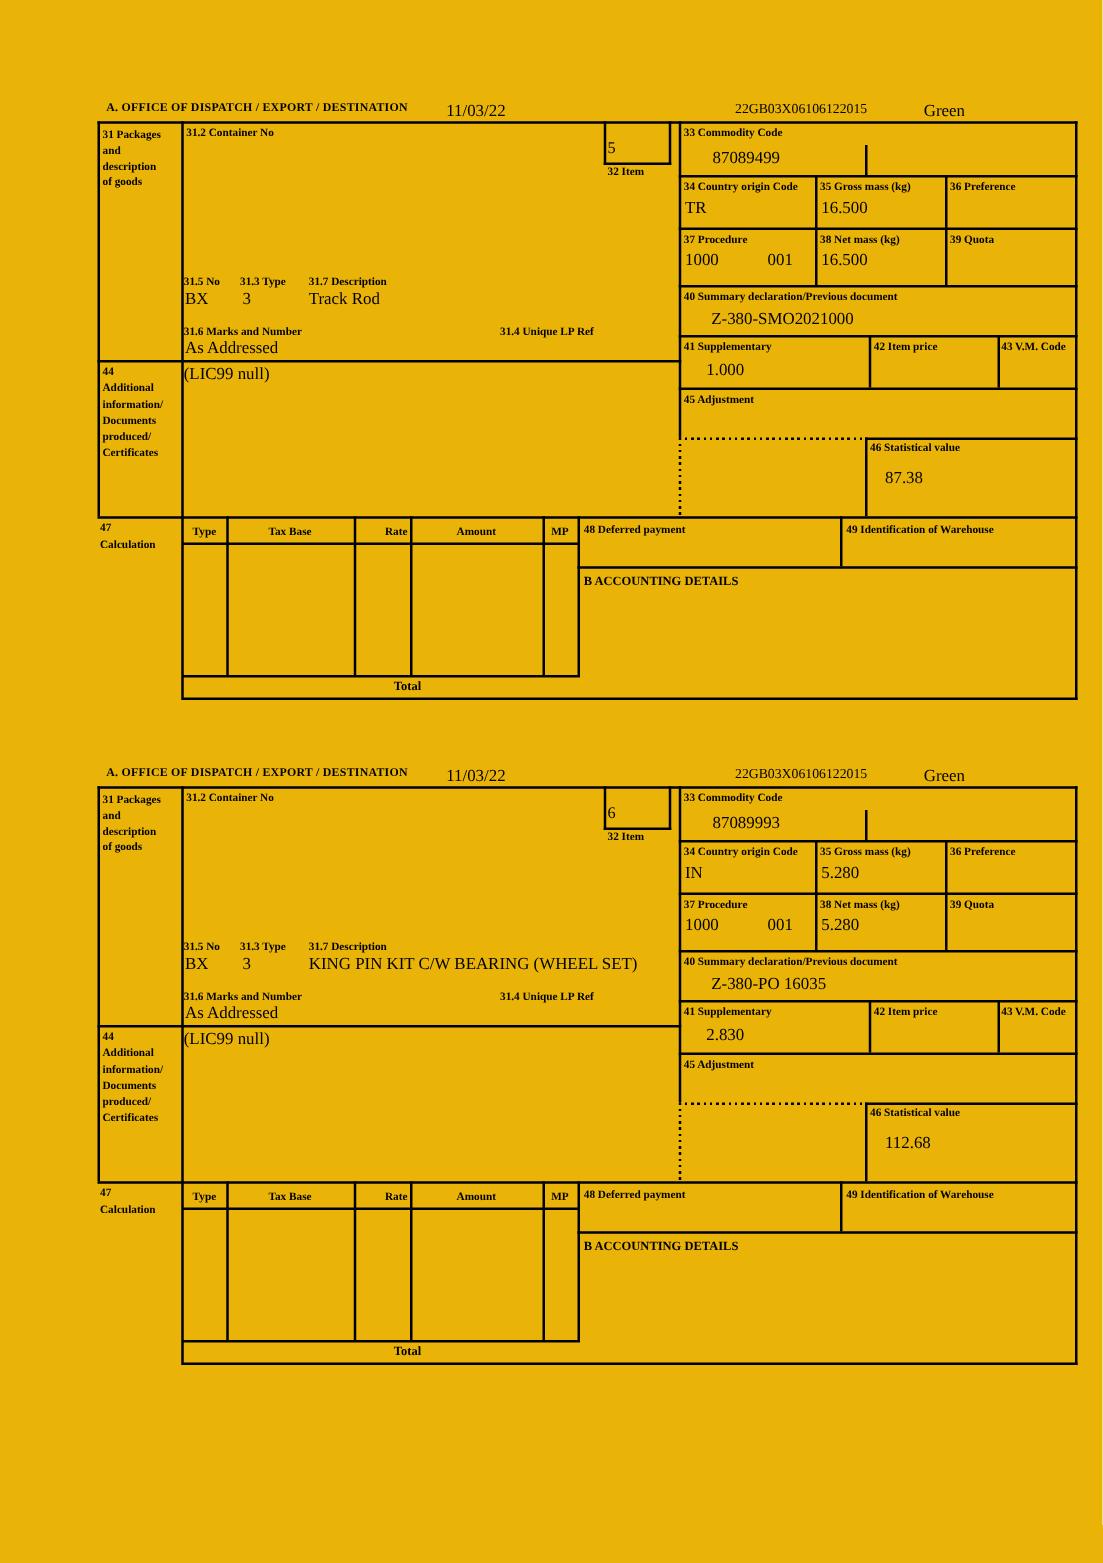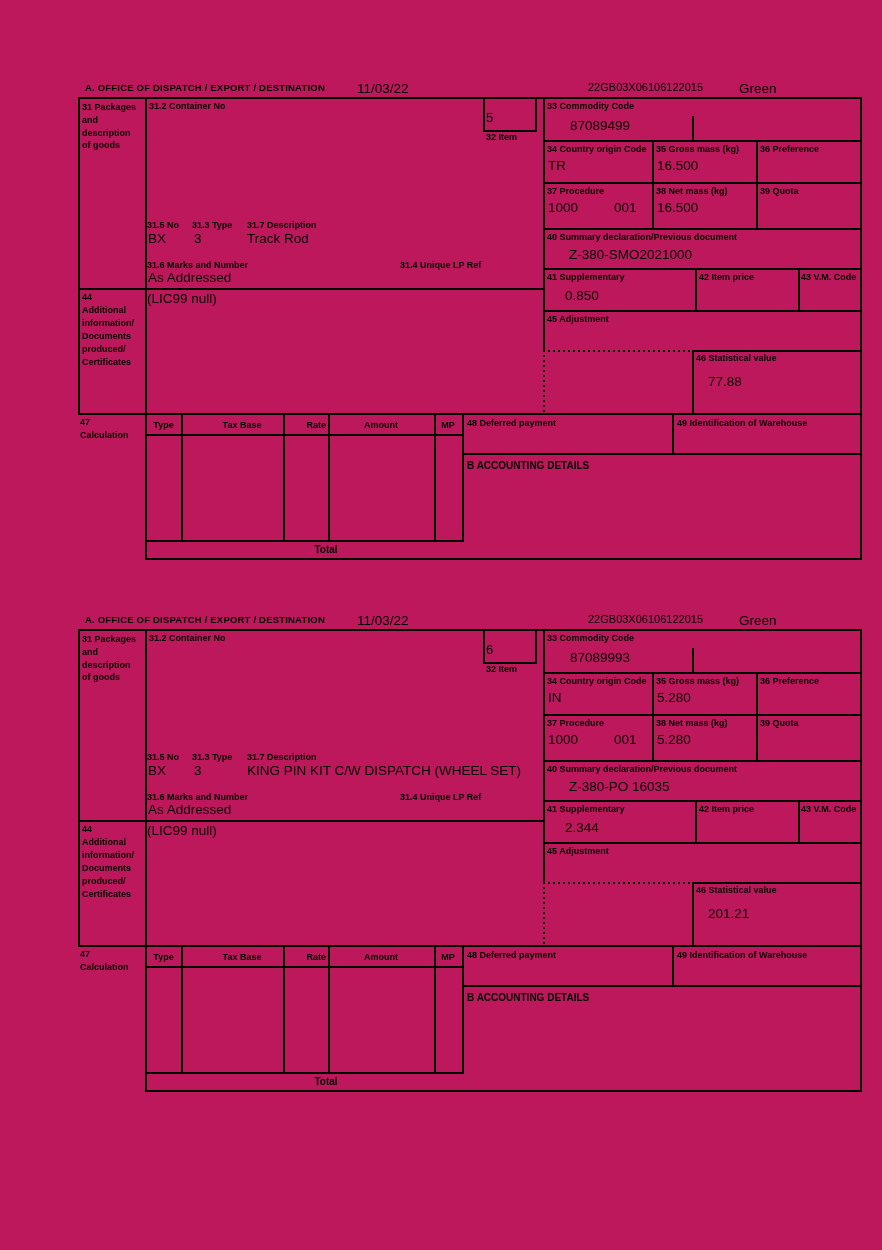--- a/index.html
+++ b/index.html
@@ -1,17 +1,17 @@
 <!DOCTYPE html>
 <html><head>
 <meta charset="utf-8">
 <style>
   html,body{margin:0;padding:0;background:#fff;}
-  .page{position:relative;width:882px;height:1250px;background:#be185d;color:#000;overflow:hidden;
-        font-family:Liberation Sans, sans-serif;}
+  .page{position:relative;width:882px;height:1250px;background:#eab308;color:#000;overflow:hidden;
+        font-family:Liberation Serif, serif;}
   .section{position:absolute;left:78px;width:784px;height:482px;}
   .t,.lb,.vl{position:absolute;white-space:nowrap;}
   .lb{font-weight:bold;font-size:9px;line-height:10px;}
   .vl{font-size:13.5px;line-height:15px;}
   .hl,.vlne,.dh,.dv{position:absolute;display:block;background:#000;}
   .hl{height:2px;}
   .vlne{width:2px;}
   .dh{height:2px;background:none;background-image:repeating-linear-gradient(90deg,#000 0 2px,transparent 2px 5px);}
   .dv{width:2px;background:none;background-image:repeating-linear-gradient(180deg,#000 0 2px,transparent 2px 5px);}
   
@@ -76,21 +76,21 @@
   .lb43{left:723px;top:192px;}
   .lb45{left:469px;top:234px;}
   .lb46{left:618px;top:273px;} .v46{left:630px;top:294px;}
   .lb315{left:69px;top:140px;} .lb313{left:114px;top:140px;} .lb317{left:169px;top:140px;}
   .v315{left:70px;top:151px;}  .v313{left:116px;top:151px;}  .v317{left:169px;top:151px;}
   .lb316{left:69px;top:180px;} .lb314{left:322px;top:180px;}
   .v316{left:70px;top:190px;}
   .v44{left:69px;top:211px;}
   .th{top:340px;text-align:center;}
   .thtype{left:68px;width:35px;}
-  .thbase{left:113px;width:102px;}
+  .thbase{left:103px;width:102px;}
   .thrate{left:205px;width:43px;text-align:right;}
   .thamt{left:250px;width:106px;}
   .thmp{left:356px;width:28px;}
   .lb48{left:389px;top:338px;}
   .lb49{left:599px;top:338px;}
   .lbB{left:389px;top:380px;font-size:10px;font-weight:bold;}
   .lbTot{left:90px;top:464px;width:316px;text-align:center;font-size:10px;font-weight:bold;position:absolute;}
 </style>
 </head>
 <body>
@@ -154,33 +154,33 @@
     <div class="lb lb36">36 Preference</div>
     <div class="lb lb37">37 Procedure</div>
     <div class="vl v37a">1000</div>
     <div class="vl v37b">001</div>
     <div class="lb lb38">38 Net mass (kg)</div>
     <div class="vl v38">16.500</div>
     <div class="lb lb39">39 Quota</div>
     <div class="lb lb40">40 Summary declaration/Previous document</div>
     <div class="vl v40">Z-380-SMO2021000</div>
     <div class="lb lb41">41 Supplementary</div>
-    <div class="vl v41">0.850</div>
+    <div class="vl v41">1.000</div>
     <div class="lb lb42">42 Item price</div>
     <div class="lb lb43">43 V.M. Code</div>
     <div class="lb p44a">44</div>
     <div class="lb p44b">Additional</div>
     <div class="lb p44c">information/</div>
     <div class="lb p44d">Documents</div>
     <div class="lb p44e">produced/</div>
     <div class="lb p44f">Certificates</div>
     <div class="vl v44">(LIC99 null)</div>
     <div class="lb lb45">45 Adjustment</div>
     <div class="lb lb46">46 Statistical value</div>
-    <div class="vl v46">77.88</div>
+    <div class="vl v46">87.38</div>
     <div class="lb lb315">31.5 No</div>
     <div class="lb lb313">31.3 Type</div>
     <div class="lb lb317">31.7 Description</div>
     <div class="vl v315">BX</div>
     <div class="vl v313">3</div>
     <div class="vl v317">Track Rod</div>
     <div class="lb lb316">31.6 Marks and Number</div>
     <div class="lb lb314">31.4 Unique LP Ref</div>
     <div class="vl v316">As Addressed</div>
     <div class="lb p47a">47</div>
@@ -253,39 +253,39 @@
     <div class="lb lb36">36 Preference</div>
     <div class="lb lb37">37 Procedure</div>
     <div class="vl v37a">1000</div>
     <div class="vl v37b">001</div>
     <div class="lb lb38">38 Net mass (kg)</div>
     <div class="vl v38">5.280</div>
     <div class="lb lb39">39 Quota</div>
     <div class="lb lb40">40 Summary declaration/Previous document</div>
     <div class="vl v40">Z-380-PO 16035</div>
     <div class="lb lb41">41 Supplementary</div>
-    <div class="vl v41">2.344</div>
+    <div class="vl v41">2.830</div>
     <div class="lb lb42">42 Item price</div>
     <div class="lb lb43">43 V.M. Code</div>
     <div class="lb p44a">44</div>
     <div class="lb p44b">Additional</div>
     <div class="lb p44c">information/</div>
     <div class="lb p44d">Documents</div>
     <div class="lb p44e">produced/</div>
     <div class="lb p44f">Certificates</div>
     <div class="vl v44">(LIC99 null)</div>
     <div class="lb lb45">45 Adjustment</div>
     <div class="lb lb46">46 Statistical value</div>
-    <div class="vl v46">201.21</div>
+    <div class="vl v46">112.68</div>
     <div class="lb lb315">31.5 No</div>
     <div class="lb lb313">31.3 Type</div>
     <div class="lb lb317">31.7 Description</div>
     <div class="vl v315">BX</div>
     <div class="vl v313">3</div>
-    <div class="vl v317">KING PIN KIT C/W DISPATCH (WHEEL SET)</div>
+    <div class="vl v317">KING PIN KIT C/W BEARING (WHEEL SET)</div>
     <div class="lb lb316">31.6 Marks and Number</div>
     <div class="lb lb314">31.4 Unique LP Ref</div>
     <div class="vl v316">As Addressed</div>
     <div class="lb p47a">47</div>
     <div class="lb p47b">Calculation</div>
     <div class="lb th thtype">Type</div>
     <div class="lb th thbase">Tax Base</div>
     <div class="lb th thrate">Rate</div>
     <div class="lb th thamt">Amount</div>
     <div class="lb th thmp">MP</div>

